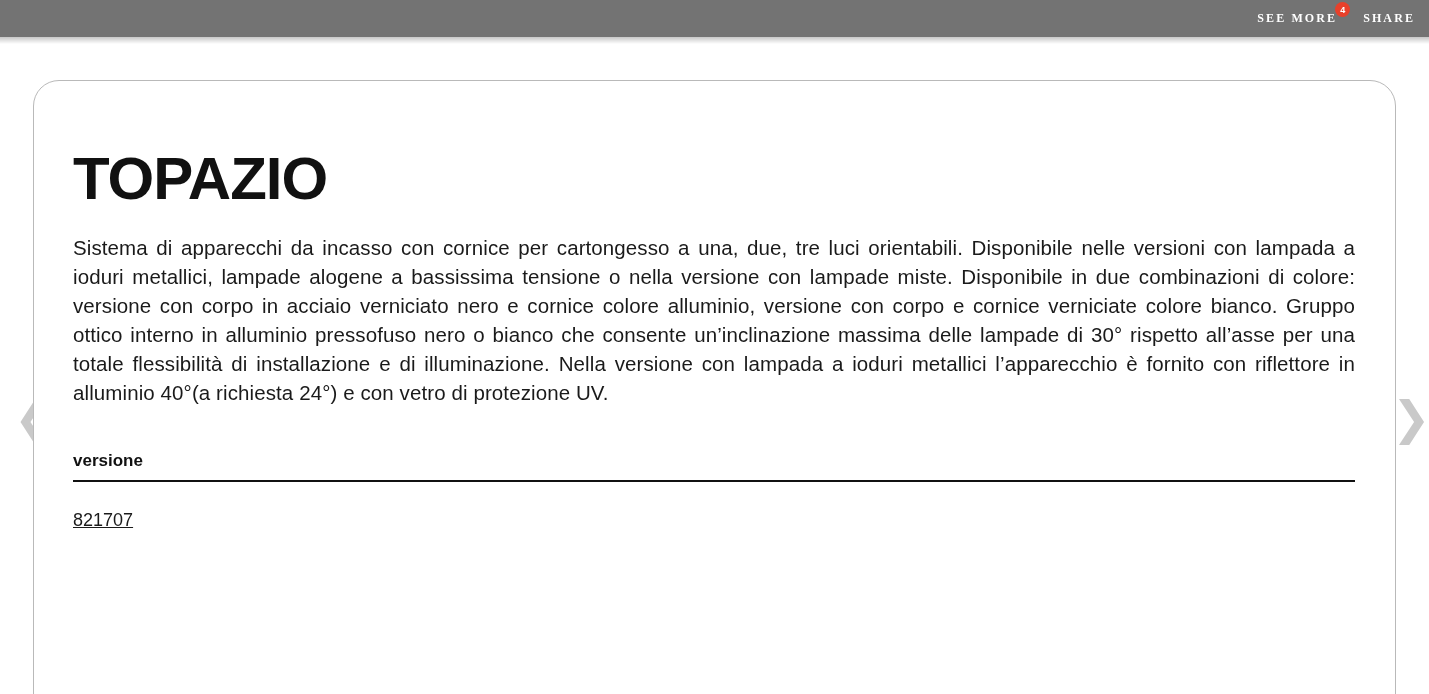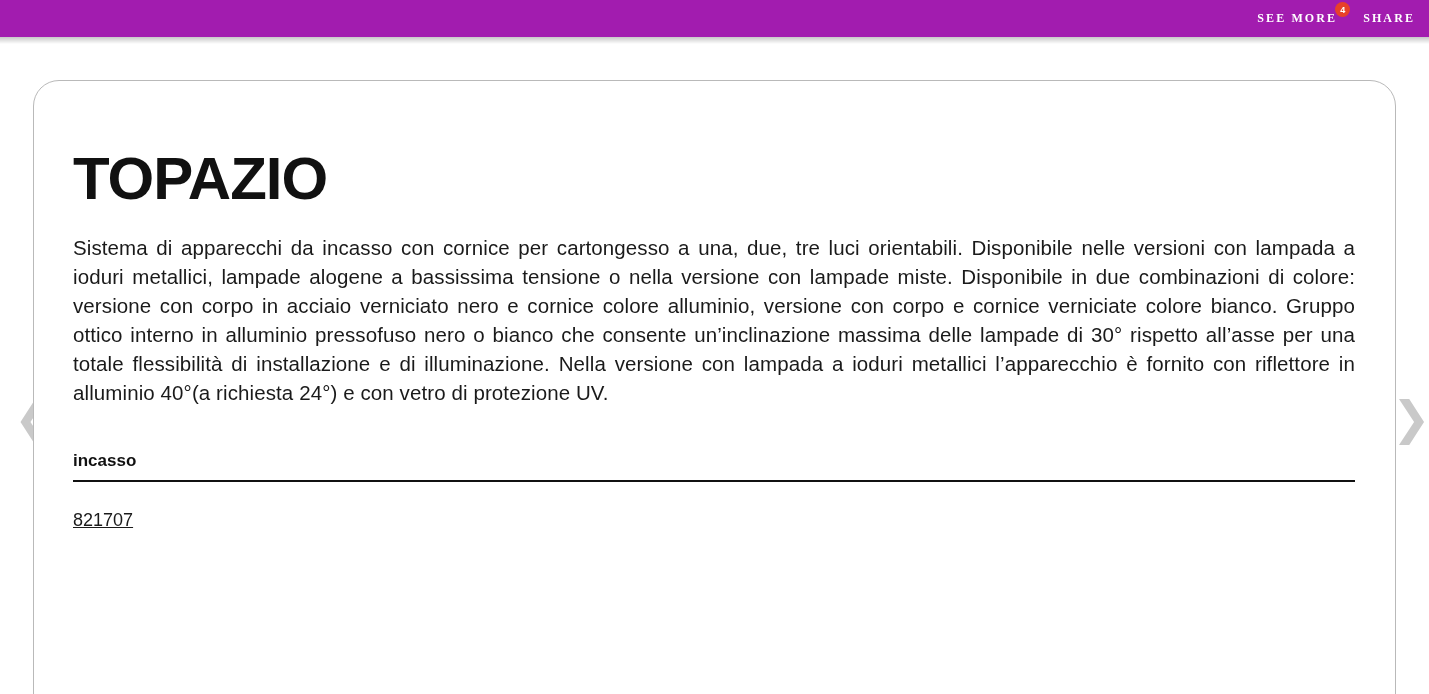--- a/index.html
+++ b/index.html
@@ -14,21 +14,21 @@
     font-family: "Liberation Sans", sans-serif;
     position: relative;
   }
 
   
   .topbar {
     position: absolute;
     top: 0; left: 0;
     width: 1429px;
     height: 37px;
-    background: #a21caf;
+    background: #737373;
     display: flex;
     align-items: center;
     justify-content: flex-end;
   }
   .topbar-inner {
     display: flex;
     align-items: center;
     padding-right: 14px;
   }
   .tb-item {
@@ -198,21 +198,21 @@
   <div class="arrow arrow-right">❯</div>
 
   <div class="sheet">
     <div class="content">
 
       <h1 class="doc-title">TOPAZIO</h1>
 
       <p class="doc-body">Sistema di apparecchi da incasso con cornice per cartongesso a una, due, tre luci orientabili. Disponibile nelle versioni con lampada a ioduri metallici, lampade alogene a bassissima tensione o nella versione con lampade miste. Disponibile in due combinazioni di colore: versione con corpo in acciaio verniciato nero e cornice colore alluminio, versione con corpo e cornice verniciate colore bianco. Gruppo ottico interno in alluminio pressofuso nero o bianco che consente un’inclinazione massima delle lampade di 30° rispetto all’asse per una totale flessibilità di installazione e di illuminazione. Nella versione con lampada a ioduri metallici l’apparecchio è fornito con riflettore in alluminio 40°(a richiesta 24°) e con vetro di protezione UV.</p>
 
 
-      <div class="section-head">incasso</div>
+      <div class="section-head">versione</div>
 
       <div class="table-row">
         <span class="col-code">821707</span>
         <span class="col-qty"></span>
       </div>
 
     </div>
   </div>
 
 </div>

